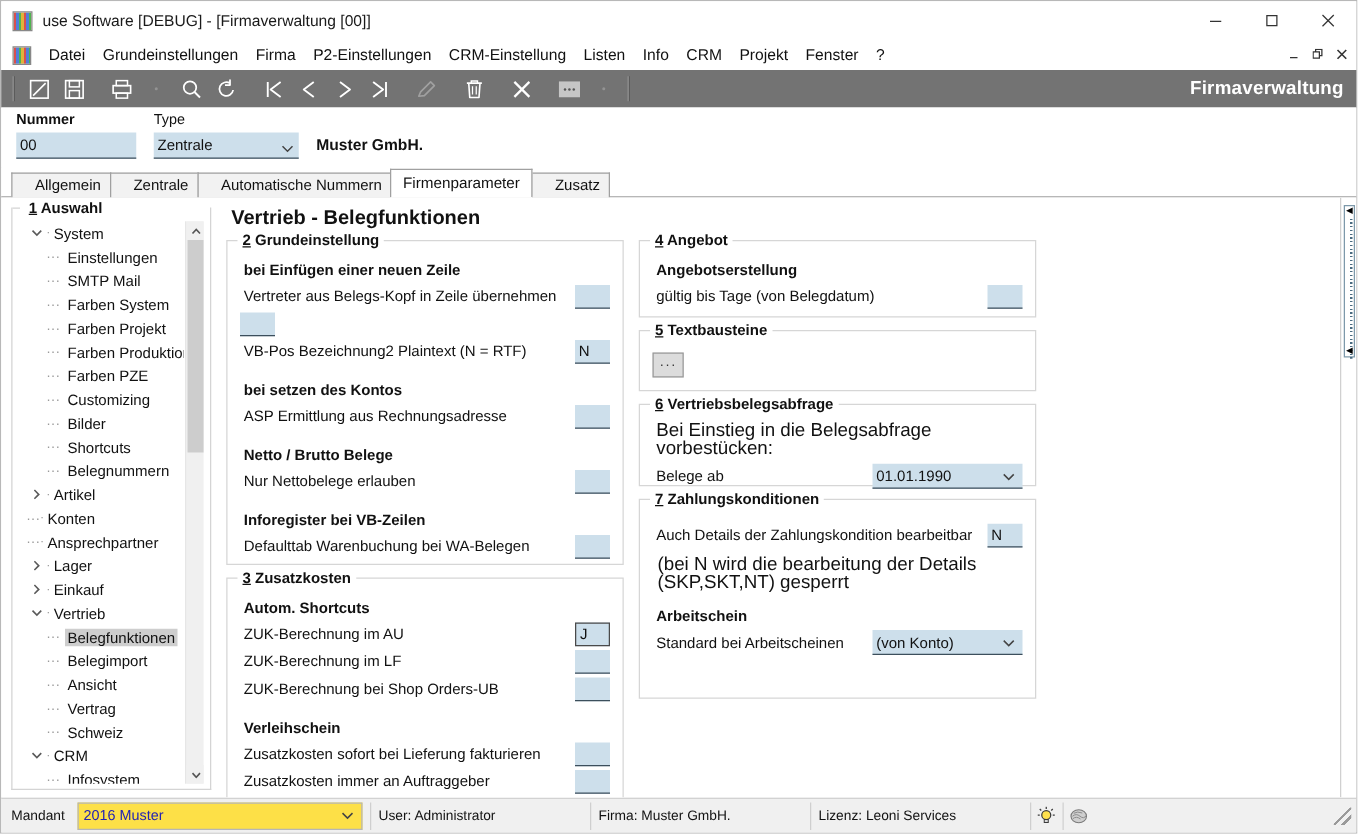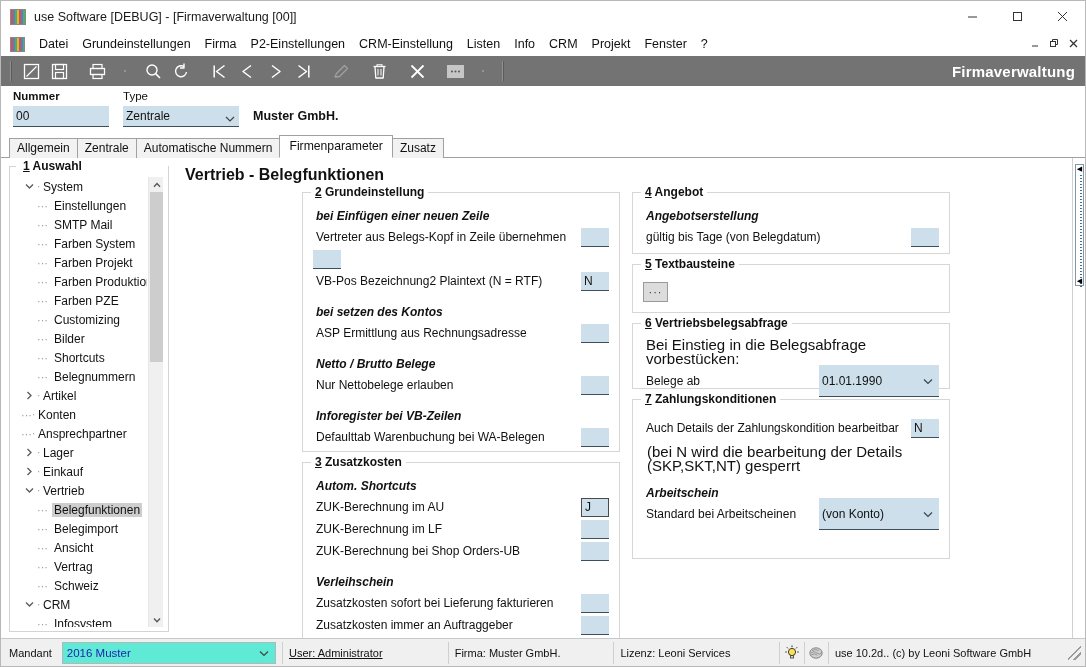--- a/index.html
+++ b/index.html
@@ -149,21 +149,21 @@
   .tabstrip {
     flex: 0 0 20px;
     display: flex; align-items: flex-end;
     padding-left: 8px;
     background: #ffffff;
     border-bottom: 1px solid #a0a0a0;
     position: relative;
   }
   .tab {
     font-size: 12px; color: #111;
-    padding: 2px 7px 2px 7px;
+    padding: 2px 7px 2px 18px;
     border: 1px solid #a0a0a0;
     border-bottom: none;
     background: #f2f2f2;
     margin-right: -1px;
     line-height: 15px;
     position: relative;
     top: 1px;
   }
   .tab.active {
     background: #ffffff;
@@ -262,21 +262,20 @@
     overflow: hidden;
   }
   .page-title {
     font-size: 16px; font-weight: bold; color: #111;
     margin: 2px 0 8px 4px;
   }
   .cols {
     display: flex;
     gap: 12px;
     padding-right: 14px;
-    justify-content: center;
   }
   .col { display: flex; flex-direction: column; gap: 10px; }
   .col.left { width: 318px; flex: 0 0 318px; }
   .col.right { width: 318px; flex: 0 0 318px; }
 
   .gbox {
     border: 1px solid #d6d6d6;
     position: relative;
     padding: 13px 10px 10px 10px;
     background: #ffffff;
@@ -284,21 +283,20 @@
   .gbox-legend {
     position: absolute; left: 8px; top: -8px;
     font-size: 12px; font-weight: bold; color: #111;
     background: #ffffff; padding: 0 4px;
   }
   .gbox-legend u { text-decoration: underline; }
 
   .subhead {
     font-size: 12px; font-weight: bold; color: #111;
     margin: 3px 0 3px 3px;
-    font-style: italic;
   }
   .row {
     display: flex; align-items: center;
     height: 22px;
     position: relative;
   }
   .row .lbl {
     font-size: 12px; color: #111;
     flex: 1 1 auto;
     padding-left: 3px;
@@ -323,21 +321,21 @@
     width: 25px; height: 20px;
     background: #dcdcdc;
     border: 1px solid #9a9a9a;
     display: flex; align-items: center; justify-content: center;
     font-size: 11px; color: #333;
     letter-spacing: 1px;
     flex: 0 0 25px;
   }
   .combo-wide {
     width: 120px; flex: 0 0 120px;
-    height: 32px;
+    height: 20px;
     background: #cddfeb;
     border: none;
     border-bottom: 1px solid #3c4f5c;
     font-size: 12px; color: #111;
     padding: 0 3px;
     position: relative;
     display: flex; align-items: center;
   }
   .combo-wide .arrow {
     position: absolute; right: 6px; top: 50%;
@@ -386,21 +384,21 @@
     height: 22px;
     display: flex; align-items: center;
     font-size: 11px; color: #111;
     padding: 0 6px;
     border-left: 1px solid #cfcfcf;
     white-space: nowrap;
   }
   .sb-cell.first { border-left: none; }
   .sb-combo {
     width: 228px; height: 22px;
-    background: #5eead4;
+    background: #fde047;
     border: 1px solid #b6b6b6;
     display: flex; align-items: center;
     padding: 0 4px;
     font-size: 11.5px; color: #2323b4;
     position: relative;
     margin-left: 4px;
   }
   .sb-combo .arrow { position: absolute; right: 6px; top: 50%; transform: translateY(-50%); }
   .sb-icon {
     width: 26px; height: 22px;
@@ -963,21 +961,21 @@
   <div class="statusbar">
     <div class="sb-cell first">Mandant</div>
     <div class="sb-combo">
       <span>2016 Muster</span>
       <span class="arrow">
         <svg width="10" height="7" viewBox="0 0 10 7">
             <polyline points="1,1.5 5,5.5 9,1.5" fill="none" stroke="#444" stroke-width="1.2"></polyline>
           </svg>
       </span>
     </div>
-    <div class="sb-cell" style="width:176px; margin-left:6px;text-decoration:underline;">User: Administrator</div>
+    <div class="sb-cell" style="width:176px; margin-left:6px;">User: Administrator</div>
     <div class="sb-cell" style="width:176px;">Firma: Muster GmbH.</div>
     <div class="sb-cell" style="width:176px;">Lizenz: Leoni Services</div>
     <div class="sb-icon">
       <svg width="16" height="16" viewBox="0 0 16 16">
         <circle cx="8" cy="7" r="3.6" fill="#ffe14d" stroke="#3b3b3b" stroke-width="1"></circle>
         <rect x="6.4" y="10.6" width="3.2" height="2.4" fill="#d9d9d9" stroke="#3b3b3b" stroke-width="0.8"></rect>
         <line x1="8" y1="0.4" x2="8" y2="2.2" stroke="#3b3b3b" stroke-width="1"></line>
         <line x1="1.2" y1="7" x2="2.8" y2="7" stroke="#3b3b3b" stroke-width="1"></line>
         <line x1="13.2" y1="7" x2="14.8" y2="7" stroke="#3b3b3b" stroke-width="1"></line>
         <line x1="2.8" y1="2.2" x2="4" y2="3.4" stroke="#3b3b3b" stroke-width="1"></line>
@@ -985,17 +983,16 @@
       </svg>
     </div>
     <div class="sb-icon">
       <svg width="16" height="16" viewBox="0 0 16 16">
         <ellipse cx="8" cy="8" rx="6.2" ry="5.2" fill="#cfcfcf" stroke="#7a7a7a" stroke-width="0.9"></ellipse>
         <path d="M3 8 Q6 5.4 9 8 T14 7.4" fill="none" stroke="#8c8c8c" stroke-width="0.8"></path>
         <path d="M3.2 10 Q6 7.6 9.4 10.2" fill="none" stroke="#8c8c8c" stroke-width="0.8"></path>
         <path d="M4 5.6 Q7 3.8 10.8 5.4" fill="none" stroke="#8c8c8c" stroke-width="0.8"></path>
       </svg>
     </div>
-    <div class="sb-cell" style="min-width:240px;">use 10.2d.. (c) by Leoni Software GmbH</div>
     <div class="grip"></div>
   </div>
 
 </div>
 
 </body></html>

